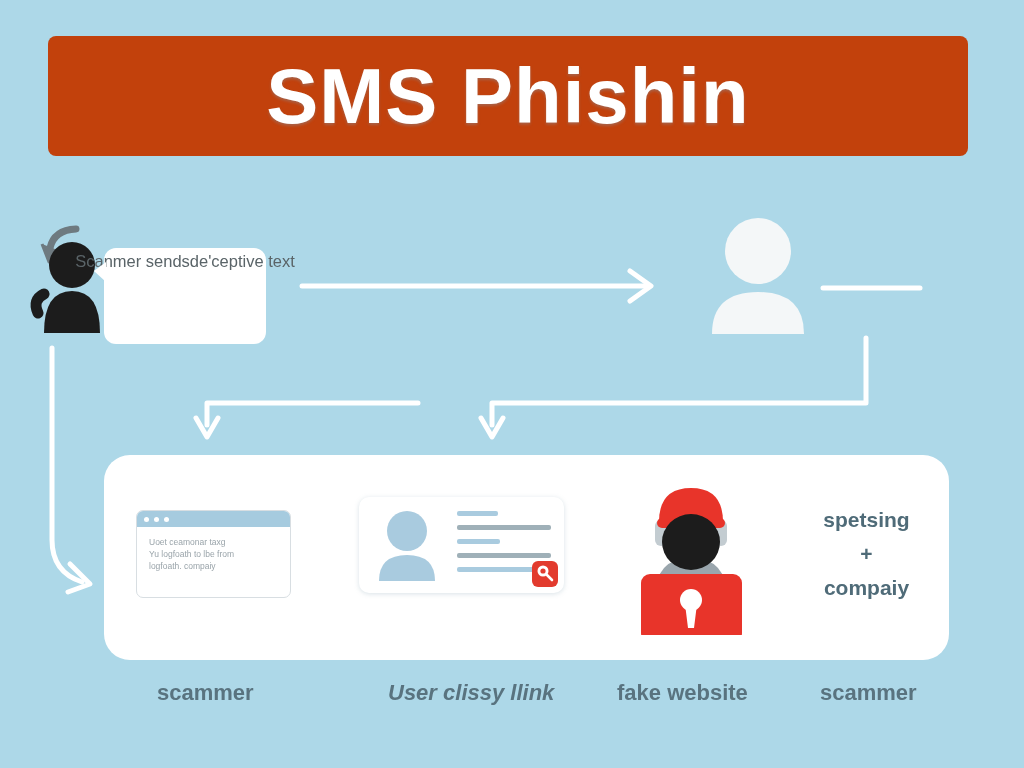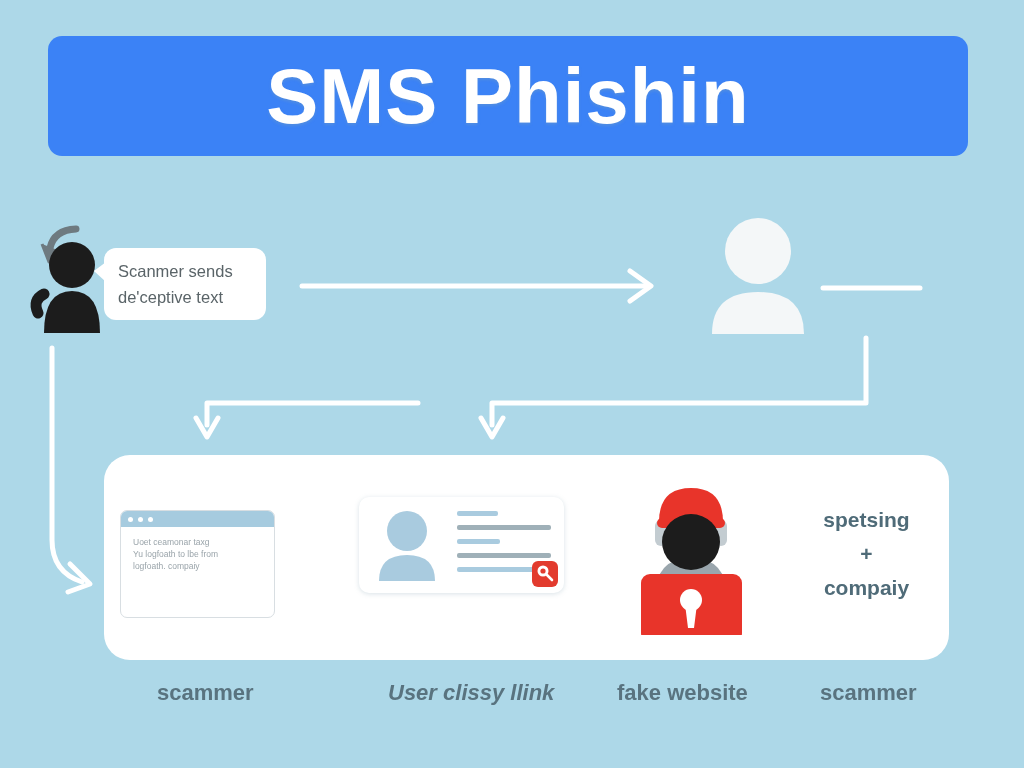--- a/index.html
+++ b/index.html
@@ -20,22 +20,22 @@
     height: 768px;
   }
 
   
   .title-banner {
     position: absolute;
     left: 48px;
     top: 36px;
     width: 920px;
     height: 120px;
-    background: #3b82f6;
-    border-radius: 14px;
+    background: #c2410c;
+    border-radius: 8px;
     display: flex;
     align-items: center;
     justify-content: center;
   }
   .title-text {
     color: #FFFFFF;
     font-size: 78px;
     font-weight: bold;
     letter-spacing: 1px;
     line-height: 1;
@@ -51,25 +51,25 @@
     width: 100px;
     height: 115px;
   }
 
   
   .speech-bubble {
     position: absolute;
     left: 104px;
     top: 248px;
     width: 162px;
-    height: 72px;
+    height: 96px;
     background: #FFFFFF;
     border-radius: 12px;
     display: flex;
-    flex-direction: column;
+    flex-direction: row;
     align-items: flex-start;
     justify-content: center;
     padding: 0 14px;
     box-sizing: border-box;
   }
   .speech-bubble:before {
     content: "";
     position: absolute;
     left: -10px;
     top: 14px;
@@ -112,24 +112,24 @@
     top: 455px;
     width: 845px;
     height: 205px;
     background: #FFFFFF;
     border-radius: 26px;
   }
 
   
   .browser-card {
     position: absolute;
-    left: 16px;
+    left: 32px;
     top: 55px;
     width: 155px;
-    height: 108px;
+    height: 88px;
     background: #FFFFFF;
     border: 1px solid #D8DEE2;
     border-radius: 7px;
     overflow: hidden;
     box-sizing: border-box;
   }
   .browser-bar {
     height: 16px;
     background: #A6CBDF;
     display: flex;

